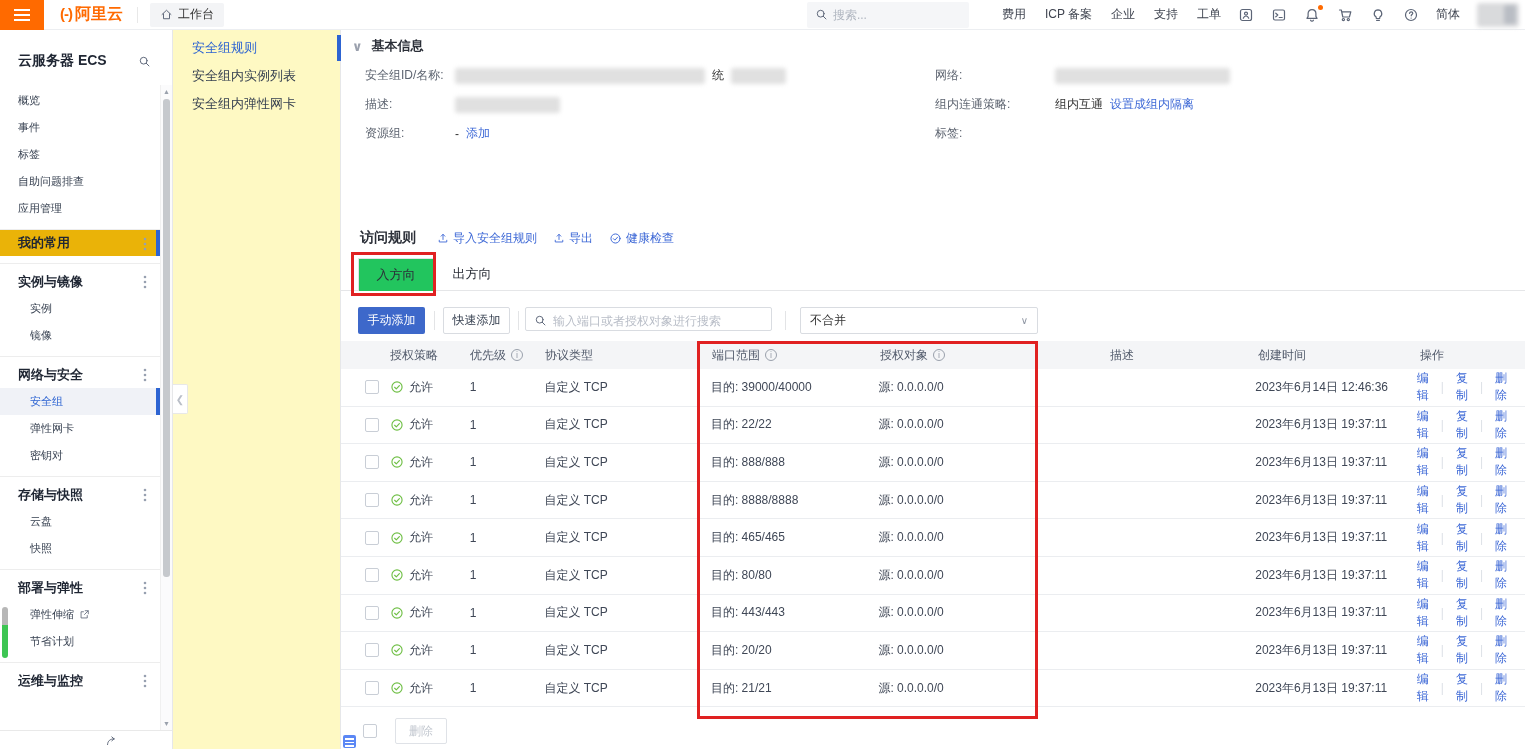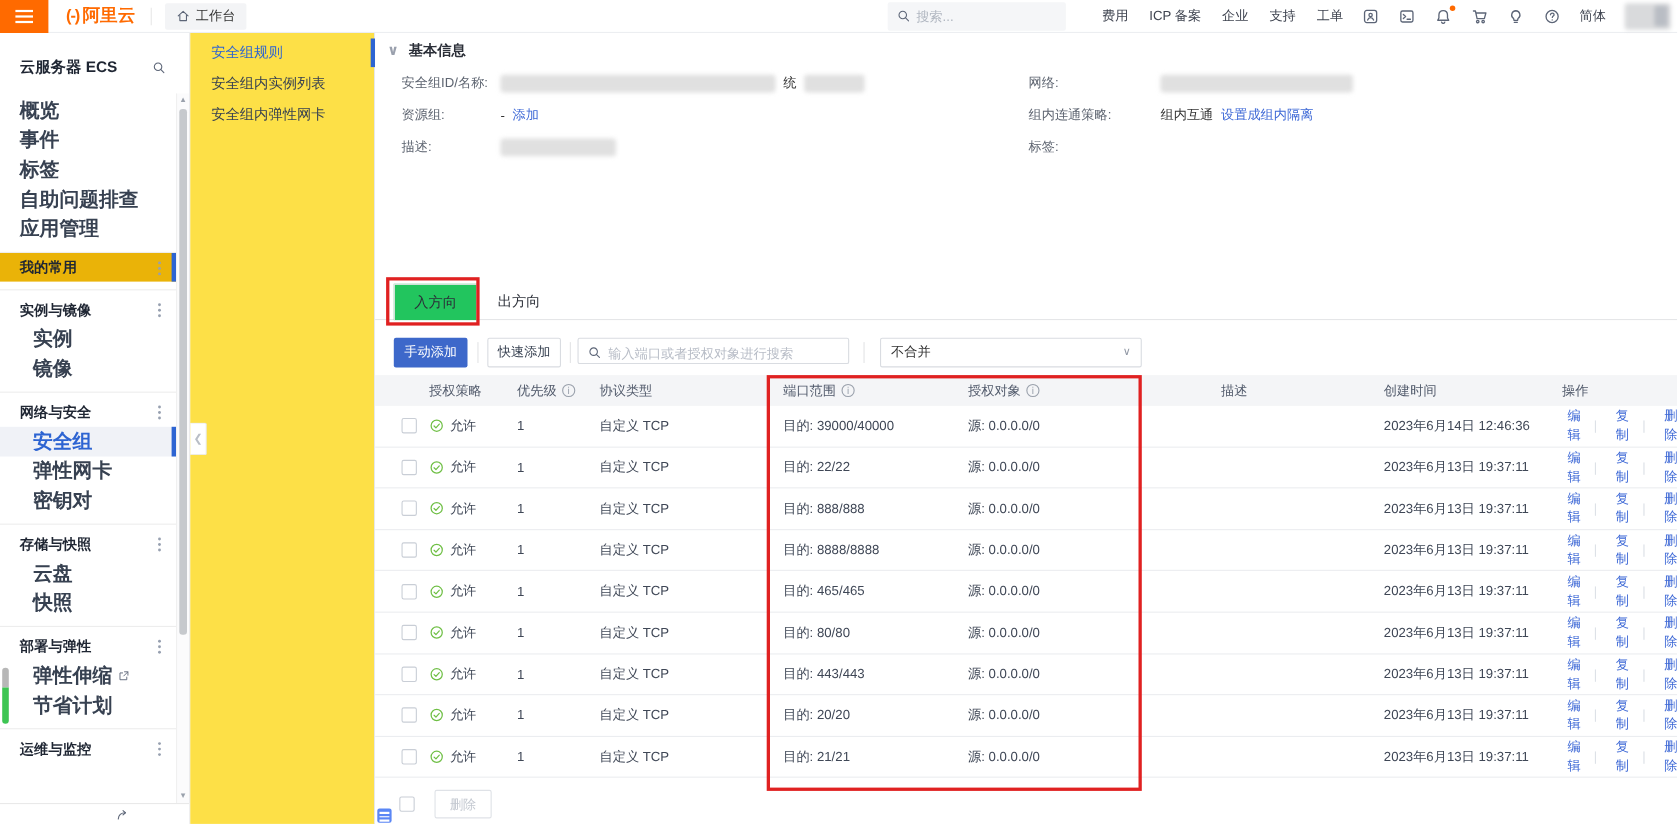--- a/index.html
+++ b/index.html
@@ -27,42 +27,42 @@
   .hicon { position:relative; cursor:pointer; }
   .hicon .dot { position:absolute; top:-2px; right:-3px; width:5px; height:5px; border-radius:50%; background:#FF6A00; }
   .avatar-blur { width:42px; height:24px; border-radius:3px; background:#d9dadc; filter:blur(2px); position:relative; }
   .avatar-blur i { position:absolute; right:3px; top:2px; width:12px; height:19px; background:#b9bdc4; border-radius:2px; display:block; }
 
   
   #sidebar { position:absolute; left:0; top:30px; width:173px; bottom:0; background:#fff; border-right:1px solid #e6e7e9; overflow:hidden; }
   .sb-title { position:relative; padding:22px 0 0 18px; font-size:14px; font-weight:bold; color:#1f2633; }
   .sb-title .mag { position:absolute; right:21px; top:25px; }
   .s-list { margin-top:17px; }
-  .s-item { height:27px; line-height:27px; padding-left:18px; color:#374151; font-size:18px; cursor:pointer; white-space:nowrap; position:relative; width:161px;font-weight:bold; }
+  .s-item { height:27px; line-height:27px; padding-left:18px; color:#374151; font-size:11px; cursor:pointer; white-space:nowrap; position:relative; width:161px; }
   .s-item.child { padding-left:30px; display:flex; align-items:center; gap:5px; white-space:normal; line-height:27px; }
   .s-item.active { background:#f0f2f7; color:#2d64d2; }
   .s-item.active::after { content:""; position:absolute; right:1px; top:0; bottom:0; width:4px; background:#2d64d2; }
   .s-div { height:1px; background:#ededed; width:161px; margin:7px 0 4px; }
   .s-head { position:relative; height:27px; line-height:27px; padding-left:18px; font-size:13px; font-weight:bold; color:#1f2633; width:161px; }
   .s-head .dots, .fav .dots { position:absolute; right:14px; top:7px; }
   .dots circle { fill:#97a0b0; }
   .fav { position:relative; height:26px; line-height:26px; padding-left:18px; width:161px; background:#eab308; font-weight:bold; font-size:13px; color:#1f2633; cursor:pointer; }
   .fav::after { content:""; position:absolute; right:1px; top:0; bottom:0; width:4px; background:#2d64d2; }
   .sb-scroll { position:absolute; right:0; top:55px; bottom:19px; width:12px; background:#fbfbfc; border-left:1px solid #f0f0f0; }
   .sb-scroll .arr { position:absolute; left:0; width:11px; text-align:center; font-size:7px; color:#9aa1ac; }
   .sb-scroll .up { top:3px; } .sb-scroll .dn { bottom:3px; }
   .sb-thumb { position:absolute; left:2px; top:14px; width:7px; height:478px; background:#c6c9cd; border-radius:3px; }
   .green-widget { position:absolute; left:2px; top:577px; width:6px; z-index:5; }
   .green-widget .g1 { height:18px; background:#b7b7b7; border-radius:3px 3px 0 0; }
   .green-widget .g2 { height:33px; background:#3dc553; border-radius:0 0 3px 3px; }
   .sb-footer { position:absolute; left:0; bottom:0; width:173px; height:19px; background:#fff; border-top:1px solid #e9e9e9; z-index:6; }
   .sb-footer svg { position:absolute; left:105px; top:3px; }
 
   
-  #subnav { position:absolute; left:173px; top:30px; width:168px; bottom:0; background:#fde047; border-right:1px solid #e6e7e9; padding-top:4px; }
+  #subnav { position:absolute; left:173px; top:30px; width:168px; bottom:0; background:#fef9c3; border-right:1px solid #e6e7e9; padding-top:4px; }
   .sn-item { position:relative; height:28px; line-height:28px; padding-left:19px; font-size:13px; color:#374151; cursor:pointer; white-space:nowrap; }
   .sn-item.active { color:#2d64d2; }
   .sn-item.active::after { content:""; position:absolute; right:-1px; top:1px; bottom:1px; width:4px; background:#2d64d2; }
   .collapse-handle { position:absolute; left:173px; top:384px; width:15px; height:30px; background:#fff; border:1px solid #e8e8e8; border-left:0; border-radius:0 2px 2px 0; z-index:8; display:flex; align-items:center; justify-content:center; color:#b9bec7; font-size:10px; cursor:pointer; }
 
   
   #content { position:absolute; left:341px; top:30px; right:0; bottom:0; background:#fff; overflow:hidden; }
   .bi-head { position:absolute; left:11px; top:7px; display:flex; align-items:center; gap:9px; font-size:13px; font-weight:bold; color:#2b2f38; }
   .chev { color:#9aa0ad; }
   .fields { position:absolute; top:31px; }
@@ -92,21 +92,21 @@
   .select-box .chev { margin-left:auto; color:#8f96a3; font-size:10px; }
 
   
   .tbl { position:absolute; left:0; top:311px; right:0; }
   .tr { display:flex; align-items:center; }
   .thead { height:28px; background:#f4f5f7; color:#515a6b; }
   .tr.row { height:37.6px; border-bottom:1px solid #ebedf0; color:#3f4756;text-align:right; }
   .td { display:flex; align-items:center; gap:5px; }
   .c0 { width:49px; padding-left:24px; } .c1 { width:80px; } .c2 { width:75px; }
   .c3 { width:167px; } .c4 { width:168px; } .c5 { width:230px; } .c6 { width:148px; }
-  .c7 { width:162px; } .c8 { flex:1; }
+  .c7 { width:162px; } .c8 { flex:1; padding-right:18px; }
   .cb { width:14px; height:14px; border:1px solid #c9ced6; border-radius:2px; background:#fff; display:inline-block; cursor:pointer; }
   .info-i { width:12px; height:12px; border:1px solid #9aa1ac; border-radius:50%; color:#9aa1ac; font-size:9px; line-height:10px; text-align:center; display:inline-block; font-style:normal; }
   .actions .link { margin:0; }
   .asep { color:#dde1e7; margin:0 7px; }
   .tbl-footer { position:absolute; left:0; top:688px; display:flex; align-items:center; gap:18px; padding-left:22px; }
   .btn-disabled { height:26px; padding:0 13px; border:1px solid #dfe2e7; border-radius:2px; background:#fff; color:#c3c8d0; font-size:12px; font-family:inherit; }
 
   
   .red-box { position:absolute; border:3px solid #e02121; z-index:50; pointer-events:none; }
   #red-box-tab { left:351px; top:252px; width:85px; height:44px; }
@@ -364,31 +364,31 @@
     <span class="f-label">安全组ID/名称:</span>
     <span class="f-val">
             <span class="blur-blob" style="width: 250px;"></span>
             <span>统</span>
             <span class="blur-blob" style="width: 55px;"></span>
           </span>
   </div>
 
 
   <div class="f-row">
+    <span class="f-label">描述:</span>
+    <span class="f-val">
+            <span class="blur-blob" style="width: 105px;"></span>
+          </span>
+  </div>
+
+  <div class="f-row">
     <span class="f-label">资源组:</span>
     <span class="f-val">
             <span>-</span>
             <span class="link">添加</span>
-          </span>
-  </div>
-
-  <div class="f-row">
-    <span class="f-label">描述:</span>
-    <span class="f-val">
-            <span class="blur-blob" style="width: 105px;"></span>
           </span>
   </div>
 </div>
     <div class="fields" id="fields-right">
   <div class="f-row">
     <span class="f-label">网络:</span>
     <span class="f-val">
             <span class="blur-blob" style="width: 175px;"></span>
           </span>
   </div>
@@ -400,20 +400,44 @@
             <span class="link">设置成组内隔离</span>
           </span>
   </div>
 
   <div class="f-row">
     <span class="f-label">标签:</span>
     <span class="f-val"></span>
   </div>
 </div>
 
+    <div class="rules-head">
+      <span class="rules-title">访问规则</span>
+      <span class="r-link">
+        <svg class="ic" width="12" height="12" viewBox="0 0 16 16">
+            <path d="M8 10V3.2M5.5 5.6 8 3.1l2.5 2.5"></path>
+            <path d="M3 11v2.3h10V11"></path>
+          </svg>
+        <span>导入安全组规则</span>
+      </span>
+      <span class="r-link">
+        <svg class="ic" width="12" height="12" viewBox="0 0 16 16">
+            <path d="M8 10V3.2M5.5 5.6 8 3.1l2.5 2.5"></path>
+            <path d="M3 11v2.3h10V11"></path>
+          </svg>
+        <span>导出</span>
+      </span>
+      <span class="r-link">
+        <svg class="ic" width="13" height="13" viewBox="0 0 16 16">
+            <circle cx="8" cy="8" r="5.6"></circle>
+            <path d="m5.4 8.2 1.8 1.8 3.4-3.7"></path>
+          </svg>
+        <span>健康检查</span>
+      </span>
+    </div>
 
     <div class="tab-line"></div>
     <div class="tab active">入方向</div>
     <div class="tab plain">出方向</div>
 
     <button class="btn-primary">手动添加</button>
     <div class="tsep" style="left:93px"></div>
     <button class="btn-plain">快速添加</button>
     <div class="tsep" style="left:177px"></div>
     <div class="t-search">

